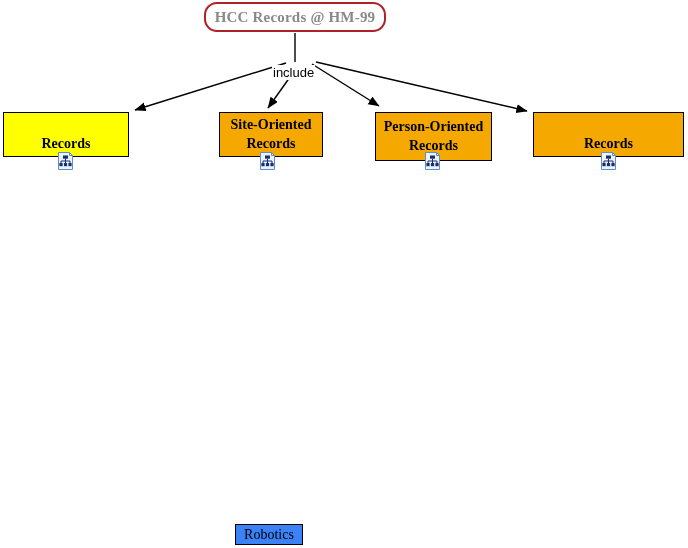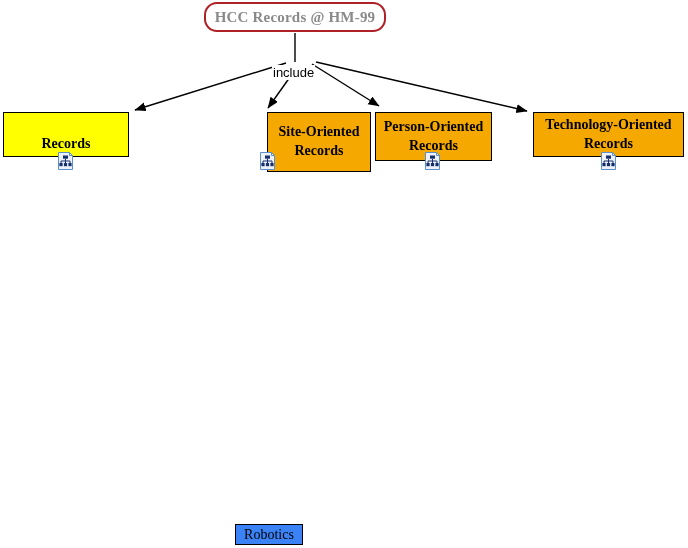--- a/index.html
+++ b/index.html
@@ -148,21 +148,21 @@
     <path d="M1.5,0.5 H12.5 L15.5,3.5 V17.5 H1.5 Z" fill="#eef2f8" stroke="#5b8fc9" stroke-width="1"></path>
     <path d="M12.5,0.5 V3.5 H15.5" fill="none" stroke="#5b8fc9" stroke-width="1"></path>
     <rect x="6" y="3.5" width="5" height="3.2" fill="#16306e"></rect>
     <path d="M8.5,6.7 V9" stroke="#16306e" stroke-width="1"></path>
     <path d="M4,9 H13 M4,9 V11 M8.5,9 V11 M13,9 V11" stroke="#16306e" stroke-width="1" fill="none"></path>
     <rect x="2.4" y="11" width="3.2" height="3.2" fill="#16306e"></rect>
     <rect x="6.9" y="11" width="3.2" height="3.2" fill="#16306e"></rect>
     <rect x="11.4" y="11" width="3.2" height="3.2" fill="#16306e"></rect>
   </svg>
 
-  <div class="rec-node" style="left:219px; top:112px; width:104px; height:60px; background:#f5a800;margin-left:48px;">
+  <div class="rec-node" style="left:219px; top:112px; width:104px; height:45px; background:#f5a800;">
     <div class="rec-label">
       <span>Site-Oriented</span><br>
       <span>Records</span>
     </div>
   </div>
   <svg class="tree-badge" style="left:259px; top:152px;" viewBox="0 0 17 18" xmlns="http://www.w3.org/2000/svg">
     <path d="M1.5,0.5 H12.5 L15.5,3.5 V17.5 H1.5 Z" fill="#eef2f8" stroke="#5b8fc9" stroke-width="1"></path>
     <path d="M12.5,0.5 V3.5 H15.5" fill="none" stroke="#5b8fc9" stroke-width="1"></path>
     <rect x="6" y="3.5" width="5" height="3.2" fill="#16306e"></rect>
     <path d="M8.5,6.7 V9" stroke="#16306e" stroke-width="1"></path>
@@ -184,21 +184,21 @@
     <rect x="6" y="3.5" width="5" height="3.2" fill="#16306e"></rect>
     <path d="M8.5,6.7 V9" stroke="#16306e" stroke-width="1"></path>
     <path d="M4,9 H13 M4,9 V11 M8.5,9 V11 M13,9 V11" stroke="#16306e" stroke-width="1" fill="none"></path>
     <rect x="2.4" y="11" width="3.2" height="3.2" fill="#16306e"></rect>
     <rect x="6.9" y="11" width="3.2" height="3.2" fill="#16306e"></rect>
     <rect x="11.4" y="11" width="3.2" height="3.2" fill="#16306e"></rect>
   </svg>
 
   <div class="rec-node" style="left:533px; top:112px; width:151px; height:45px; background:#f5a800;">
     <div class="rec-label">
-      <span>Technology-Oriented</span><br>
+      <br>
       <span>Records</span>
     </div>
   </div>
   <svg class="tree-badge" style="left:600px; top:152px;" viewBox="0 0 17 18" xmlns="http://www.w3.org/2000/svg">
     <path d="M1.5,0.5 H12.5 L15.5,3.5 V17.5 H1.5 Z" fill="#eef2f8" stroke="#5b8fc9" stroke-width="1"></path>
     <path d="M12.5,0.5 V3.5 H15.5" fill="none" stroke="#5b8fc9" stroke-width="1"></path>
     <rect x="6" y="3.5" width="5" height="3.2" fill="#16306e"></rect>
     <path d="M8.5,6.7 V9" stroke="#16306e" stroke-width="1"></path>
     <path d="M4,9 H13 M4,9 V11 M8.5,9 V11 M13,9 V11" stroke="#16306e" stroke-width="1" fill="none"></path>
     <rect x="2.4" y="11" width="3.2" height="3.2" fill="#16306e"></rect>

